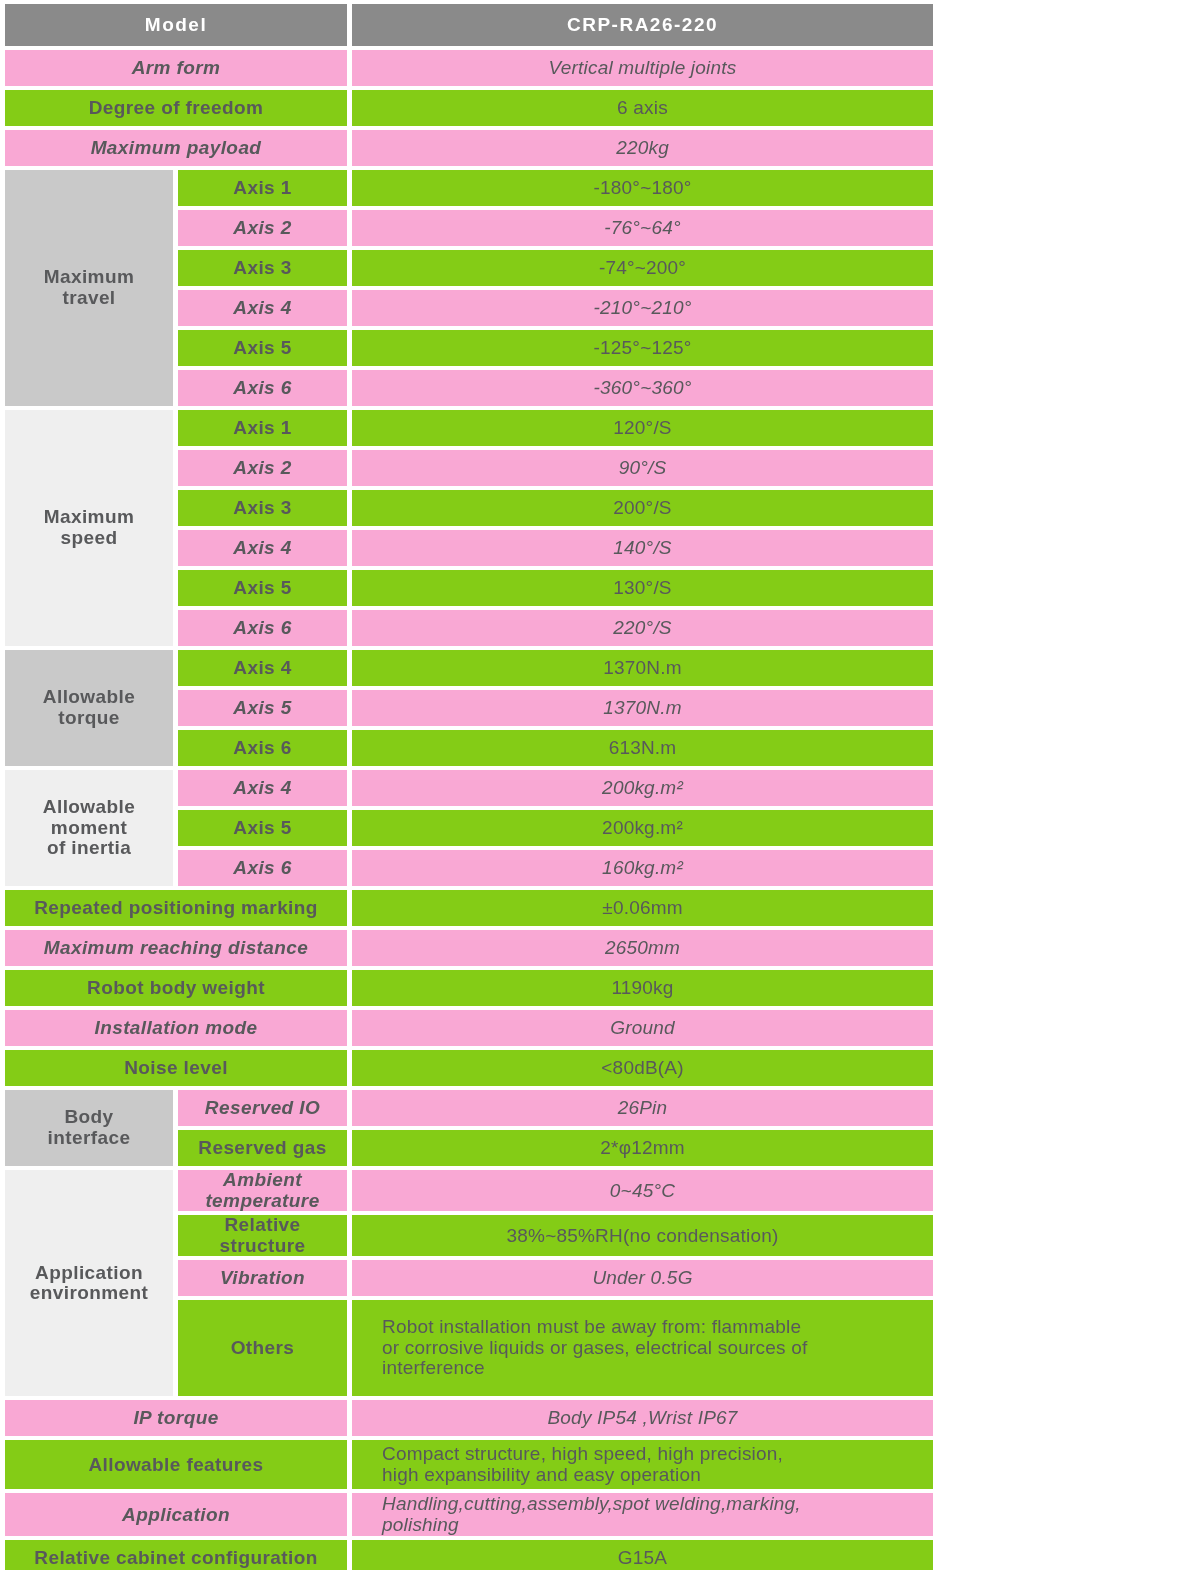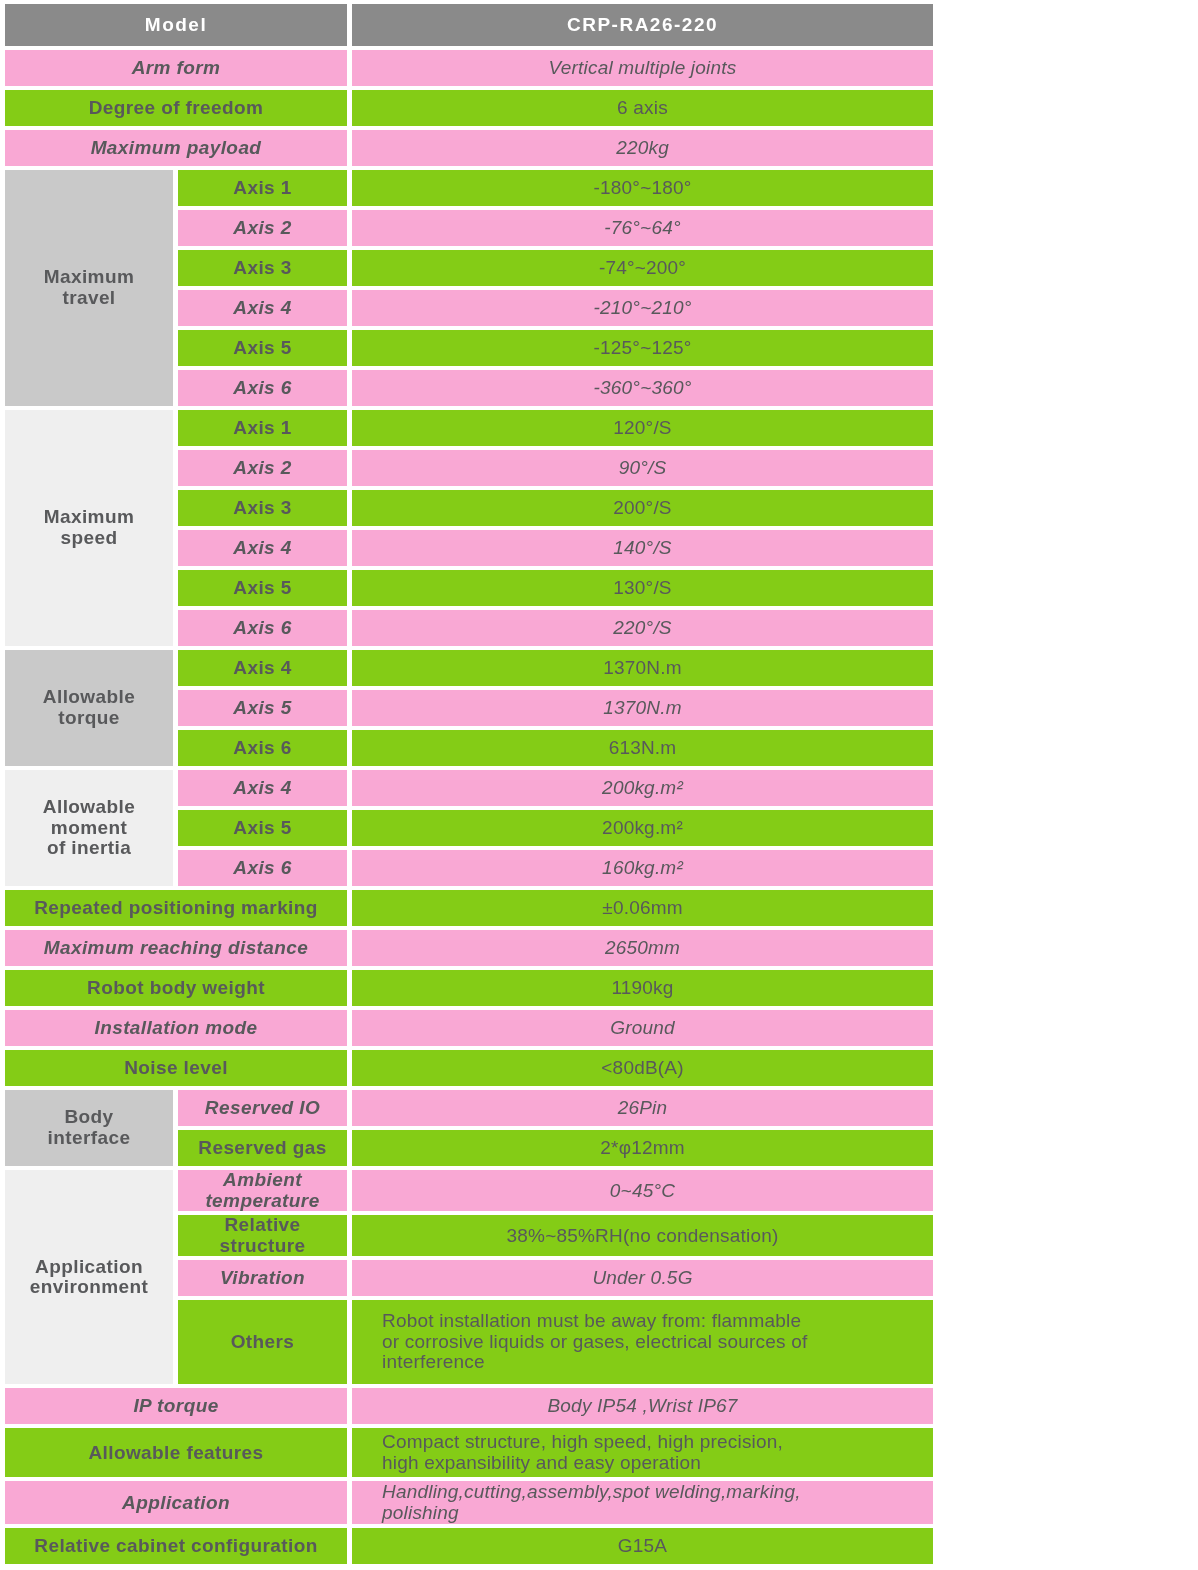--- a/index.html
+++ b/index.html
@@ -26,21 +26,21 @@
   .val{font-weight:normal;letter-spacing:0.2px;}
   .hdr{background:#8a8a8a;color:#ffffff;font-weight:bold;letter-spacing:1.5px;}
   .g{background:#84cc16;}
   .w{background:#f9a8d4;font-style:italic;}
   .gd{background:#c9c9c9;}
   .gl{background:#efefef;}
   .pre{white-space:pre-line;line-height:1.08;}
   .left{text-align:left;padding-left:30px;padding-right:8px;}
   tr.rh42 td{height:42px;}
   tr.rh36 td{height:36px;}
-  tr.rh84 td{height:84px;}
+  tr.rh84 td{height:96px;}
   tr.rh49 td{height:49px;}
   tr.rh43 td{height:43px;}
 </style>
 </head>
 <body>
 
 <table class="spec">
   <colgroup>
       <col class="c1">
       <col class="c2">

